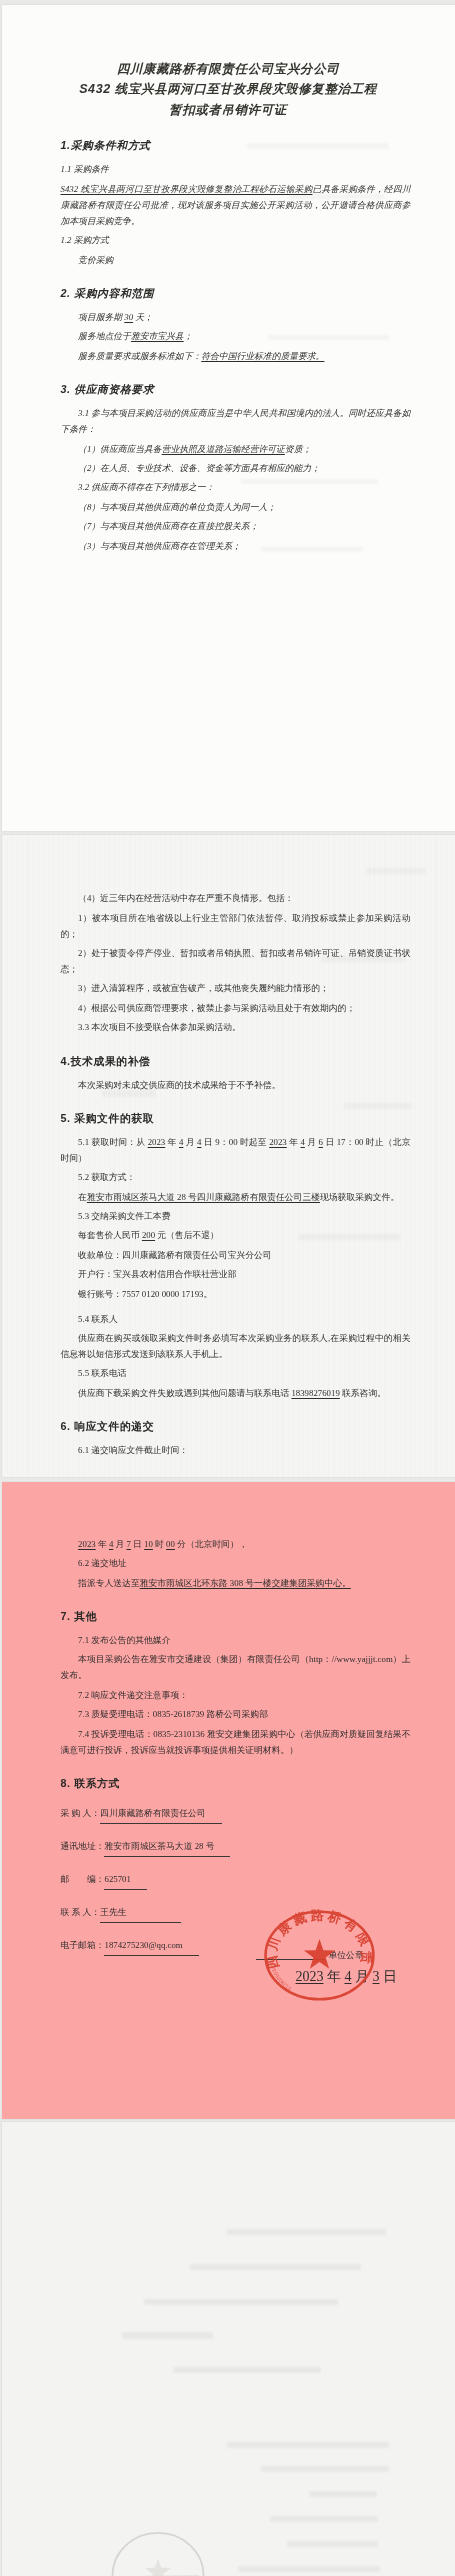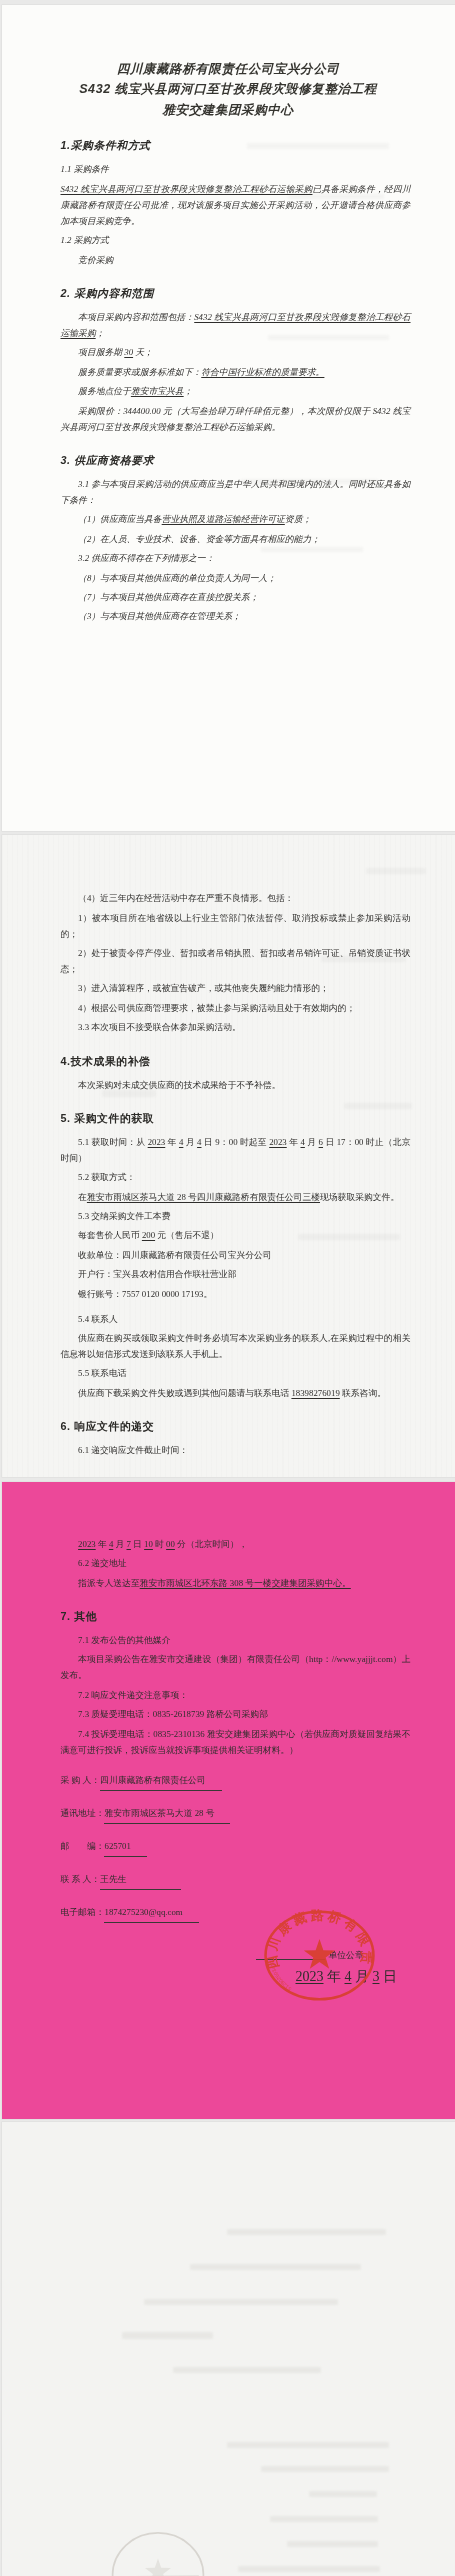--- a/index.html
+++ b/index.html
@@ -16,21 +16,21 @@
     margin:0 auto;
     overflow:hidden;
     box-shadow:0 0 0 0.6px rgba(0,0,0,0.05);
   }
   #page1{margin-top:4.6px;height:826px;background:#fcfcfa;font-style:italic;}
   #page2{margin-top:4.6px;height:642px;background:#f5f5f3;}
   #page2::before{
     content:"";position:absolute;inset:0;pointer-events:none;
     background:repeating-linear-gradient(90deg, rgba(60,60,60,0.015) 0 1.1px, transparent 1.1px 5.1px);
   }
-  #page3{margin-top:4.6px;height:637px;background:#ec4899;}
+  #page3{margin-top:4.6px;height:637px;background:#fca5a5;}
   #page4{margin-top:3.4px;height:639px;background:#f3f3f1;}
   .inner{padding:0 44px 0 59px;}
   .doc-title{
     text-align:center;
     font-family:"Liberation Sans", sans-serif;
     font-weight:bold;
     font-size:12.5px;
     line-height:20.5px;
     padding-top:54px;
     letter-spacing:0.6px;
@@ -99,36 +99,34 @@
 <div class="page" id="page1">
   <div class="bleed p1b1"></div>
   <div class="bleed p1b2"></div>
   <div class="bleed p1b3"></div>
   <div class="bleed p1b4"></div>
   <div class="bleed p1b5"></div>
 
   <div class="doc-title">
     <div>四川康藏路桥有限责任公司宝兴分公司</div>
     <div>S432 线宝兴县两河口至甘孜界段灾毁修复整治工程</div>
-    <div>雅安交建集团采购中心</div>
+    <div>暂扣或者吊销许可证</div>
   </div>
 
   <div class="inner">
     <h2 class="sec">1.采购条件和方式</h2>
     <p>1.1 采购条件</p>
     <p><span class="u">S432 线宝兴县两河口至甘孜界段灾毁修复整治工程砂石运输采购</span><span>已具备采购条件，经四川康藏路桥有限责任公司批准，现对该服务项目实施公开采购活动，公开邀请合格供应商参加本项目采购竞争。</span></p>
     <p>1.2 采购方式</p>
     <p class="ind">竞价采购</p>
 
     <h2 class="sec">2. 采购内容和范围</h2>
-    <p class="ind"><span>本项目采购内容和范围包括：</span><span class="u">S432 线宝兴县两河口至甘孜界段灾毁修复整治工程砂石运输采购</span><span>；</span></p>
     <p class="ind"><span>项目服务期 </span><span class="u">30</span><span> 天；</span></p>
+    <p class="ind"><span>服务地点位于</span><span class="u">雅安市宝兴县</span><span>；</span></p>
     <p class="ind"><span>服务质量要求或服务标准如下：</span><span class="u">符合中国行业标准的质量要求。</span></p>
-    <p class="ind"><span>服务地点位于</span><span class="u">雅安市宝兴县</span><span>；</span></p>
-    <p class="ind">采购限价：344400.00 元（大写叁拾肆万肆仟肆佰元整），本次限价仅限于 S432 线宝兴县两河口至甘孜界段灾毁修复整治工程砂石运输采购。</p>
 
     <h2 class="sec">3. 供应商资格要求</h2>
     <p class="ind">3.1 参与本项目采购活动的供应商应当是中华人民共和国境内的法人。同时还应具备如下条件：</p>
     <p class="ind"><span>（1）供应商应当具备</span><span class="u">营业执照及道路运输经营许可证</span><span>资质；</span></p>
     <p class="ind">（2）在人员、专业技术、设备、资金等方面具有相应的能力；</p>
     <p class="ind">3.2 供应商不得存在下列情形之一：</p>
     <p class="ind">（8）与本项目其他供应商的单位负责人为同一人；</p>
     <p class="ind">（7）与本项目其他供应商存在直接控股关系；</p>
     <p class="ind">（3）与本项目其他供应商存在管理关系；</p>
   </div>
@@ -177,20 +175,21 @@
     <p class="ind">6.2 递交地址</p>
     <p class="ind"><span>指派专人送达至</span><span class="u">雅安市雨城区北环东路 308 号一楼交建集团采购中心。</span></p>
 
     <h2 class="sec">7. 其他</h2>
     <p class="ind">7.1 发布公告的其他媒介</p>
     <p class="ind">本项目采购公告在雅安市交通建设（集团）有限责任公司（http：//www.yajjjt.com）上发布。</p>
     <p class="ind">7.2 响应文件递交注意事项：</p>
     <p class="ind">7.3 质疑受理电话：0835-2618739 路桥公司采购部</p>
     <p class="ind">7.4 投诉受理电话：0835-2310136 雅安交建集团采购中心（若供应商对质疑回复结果不满意可进行投诉，投诉应当就投诉事项提供相关证明材料。）</p>
 
+    <h2 class="sec">8. 联系方式</h2>
     <div class="contact">
       <div class="crow">
         <span class="clabel">采 购 人：</span>
         <span class="cval">四川康藏路桥有限责任公司</span>
       </div>
       <div class="crow">
         <span class="clabel">通讯地址：</span>
         <span class="cval">雅安市雨城区茶马大道 28 号</span>
       </div>
       <div class="crow">

